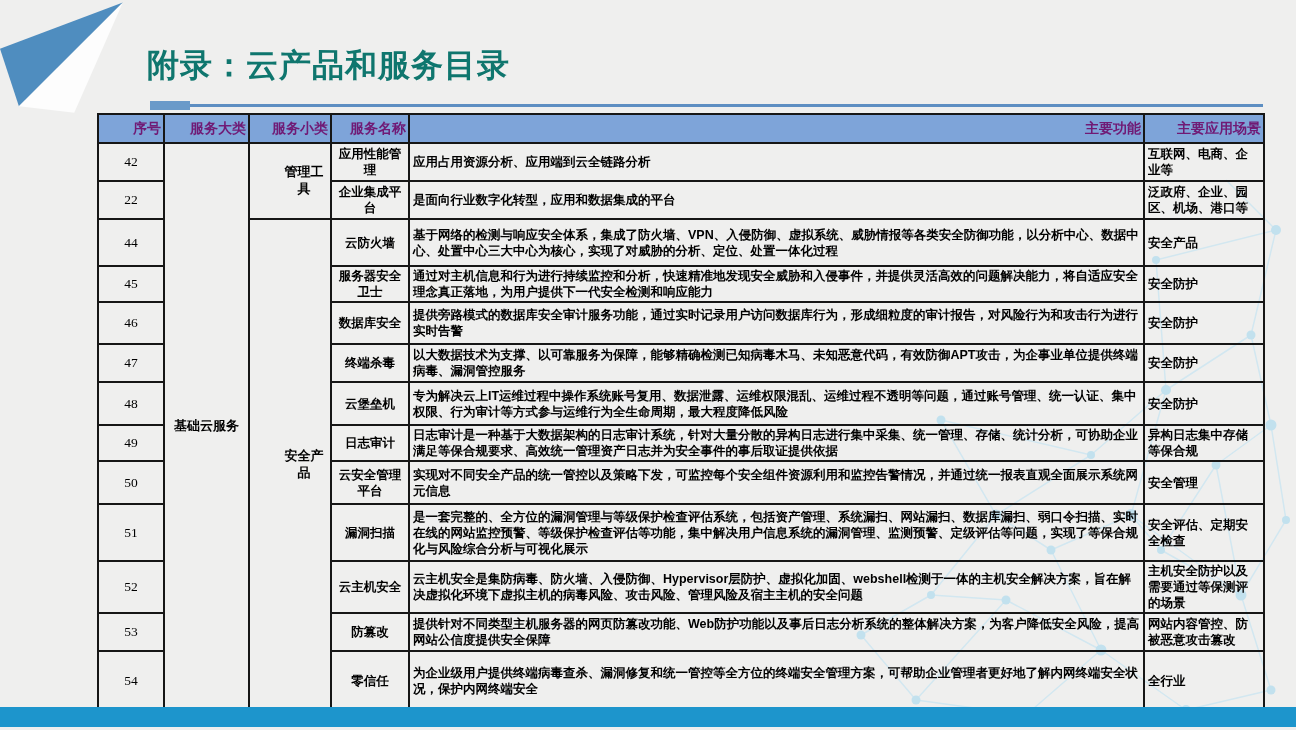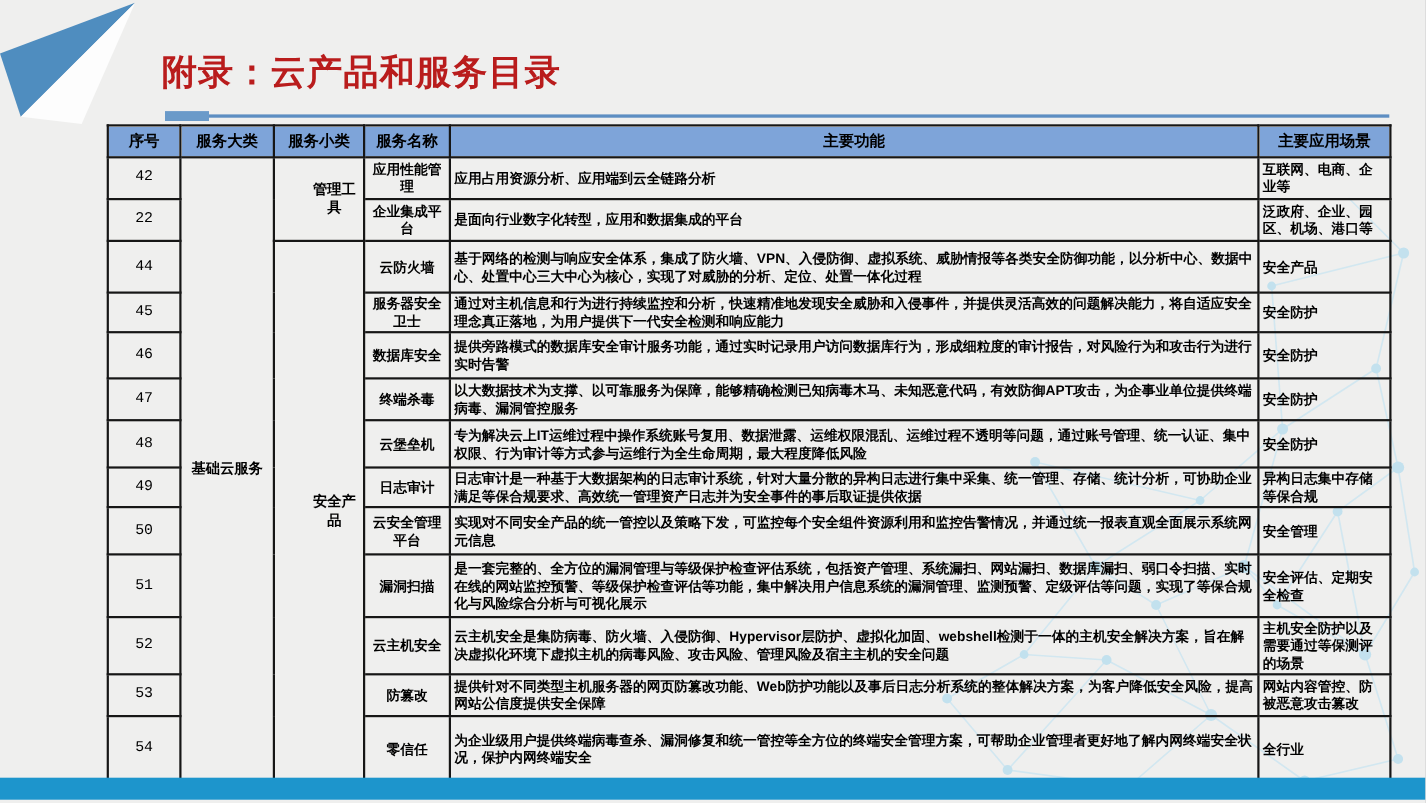--- a/index.html
+++ b/index.html
@@ -19,43 +19,43 @@
   }
   .corner .tri-white {
     position:absolute; inset:0;
     background:#fdfdfd;
     clip-path:polygon(91% 2%, 14% 83%, 55% 88%);
     filter:drop-shadow(4px 5px 4px rgba(0,0,0,.35));
   }
   
   .title {
     position:absolute; left:147px; top:44px;
-    font-size:32px; font-weight:800; letter-spacing:1px; color:#b91c1c;
+    font-size:32px; font-weight:800; letter-spacing:1px; color:#0f766e;
   }
   .rule-thin  { position:absolute; left:150px; top:104px; width:1113px; height:3px; background:#5d8ec2; }
   .rule-thick { position:absolute; left:150px; top:101px; width:40px;  height:9px; background:#6a9ac9; }
   
   .plexus { position:absolute; left:826px; top:170px; width:470px; height:560px; opacity:.6; }
   .plexus line { stroke:#bfe2f2; stroke-width:1.5; }
   .plexus circle { fill:#a5d8ef; }
   
   .footer-bar { position:absolute; left:0; top:707px; width:1296px; height:20px; background:#1d95cc; }
   
   .catalog { position:absolute; left:97px; top:113px; }
   table { border-collapse:collapse; table-layout:fixed; width:1166px; }
   th, td { border:2px solid #161616; overflow:hidden; }
   th {
-    background:#7ea4d9; color:#000000; font-size:14px; font-weight:bold;
-    height:29px; text-align:center; padding:0 2px;
+    background:#7ea4d9; color:#701a75; font-size:14px; font-weight:bold;
+    height:29px; text-align:right; padding:0 2px;
   }
   td {
     font-size:12.5px; line-height:1.28; padding:1px 3px;
     font-weight:600; vertical-align:middle; background:transparent;
   }
-  .c-no   { text-align:center; font-family:Liberation Mono, monospace; font-weight:400; font-size:13.5px; }
+  .c-no   { text-align:center; font-family:Liberation Serif, serif; font-weight:400; font-size:13.5px; }
   .c-cat  { text-align:center; font-size:13px; }
   .c-sub  { text-align:center; font-size:13px;padding-left:31px; }
   .c-name { text-align:center; }
   .c-func { text-align:left; }
   .c-scen { text-align:left;margin-left:20px; }
 </style>
 </head>
 <body>
 
 <div class="slide">

